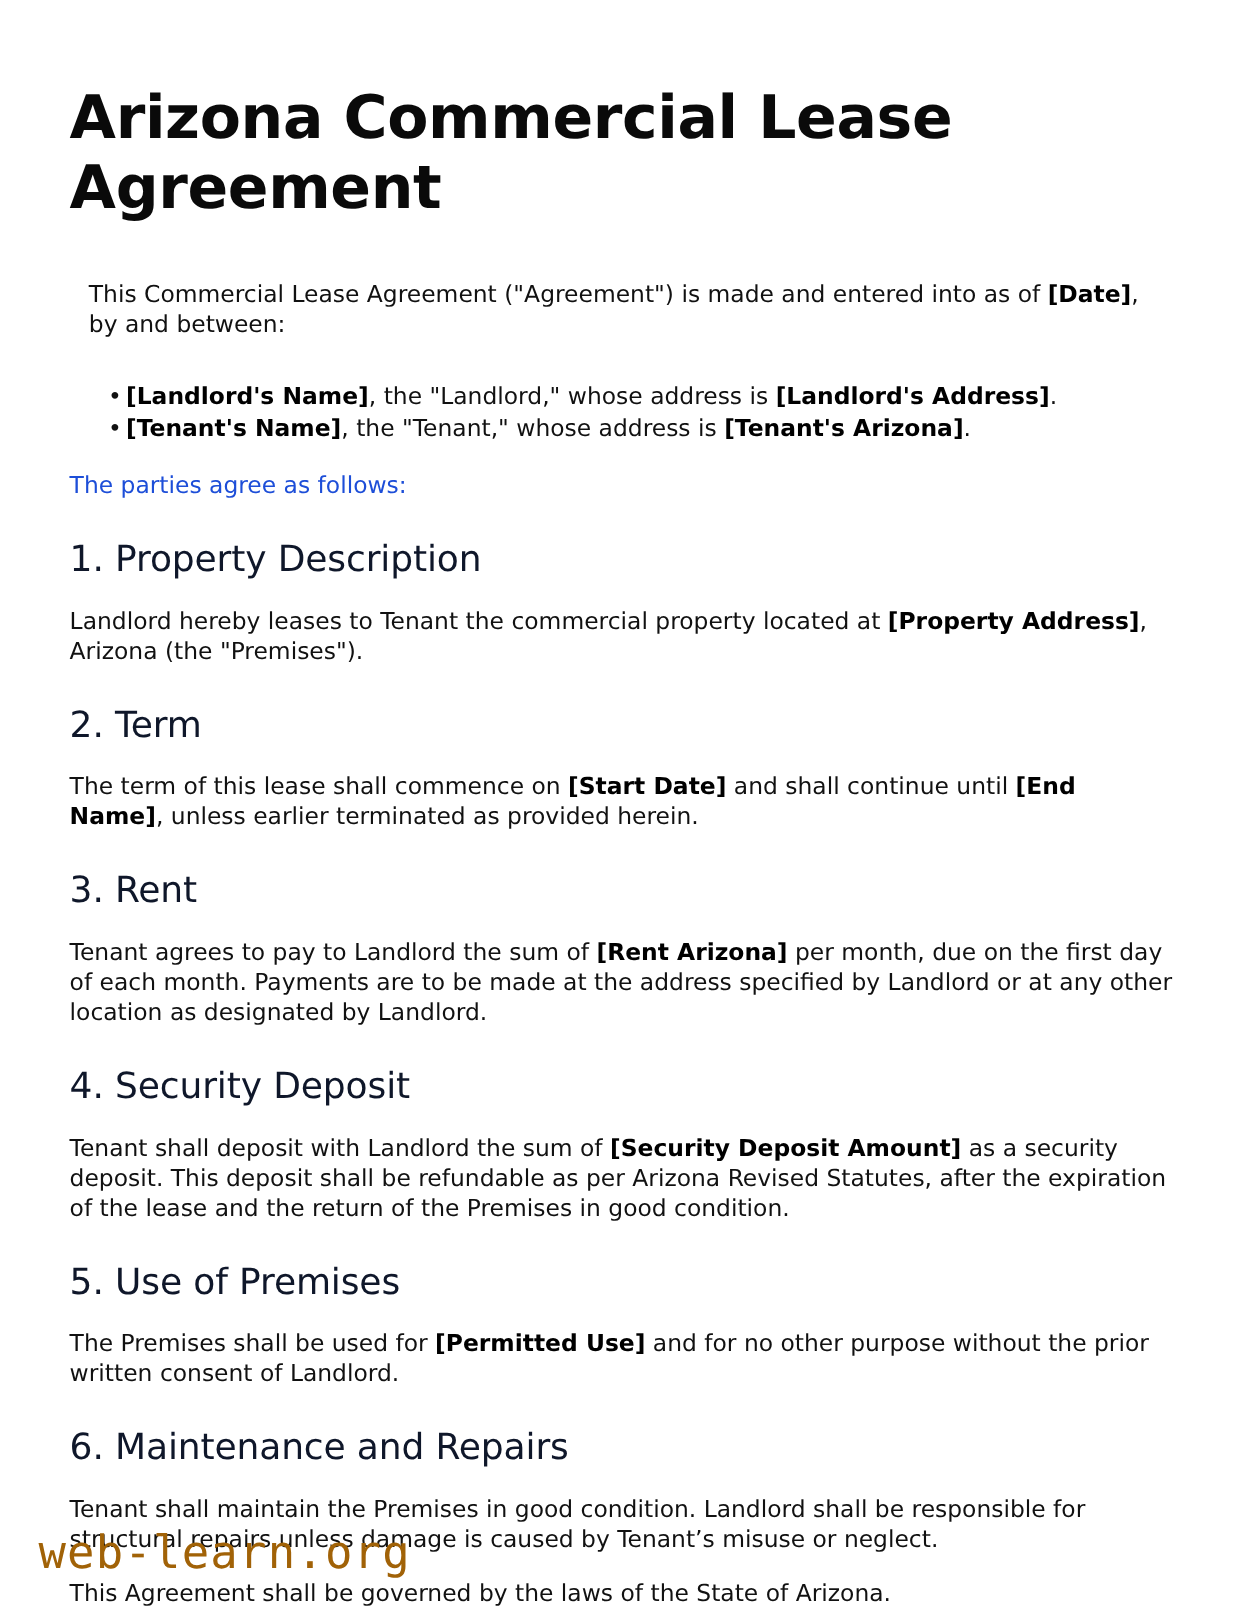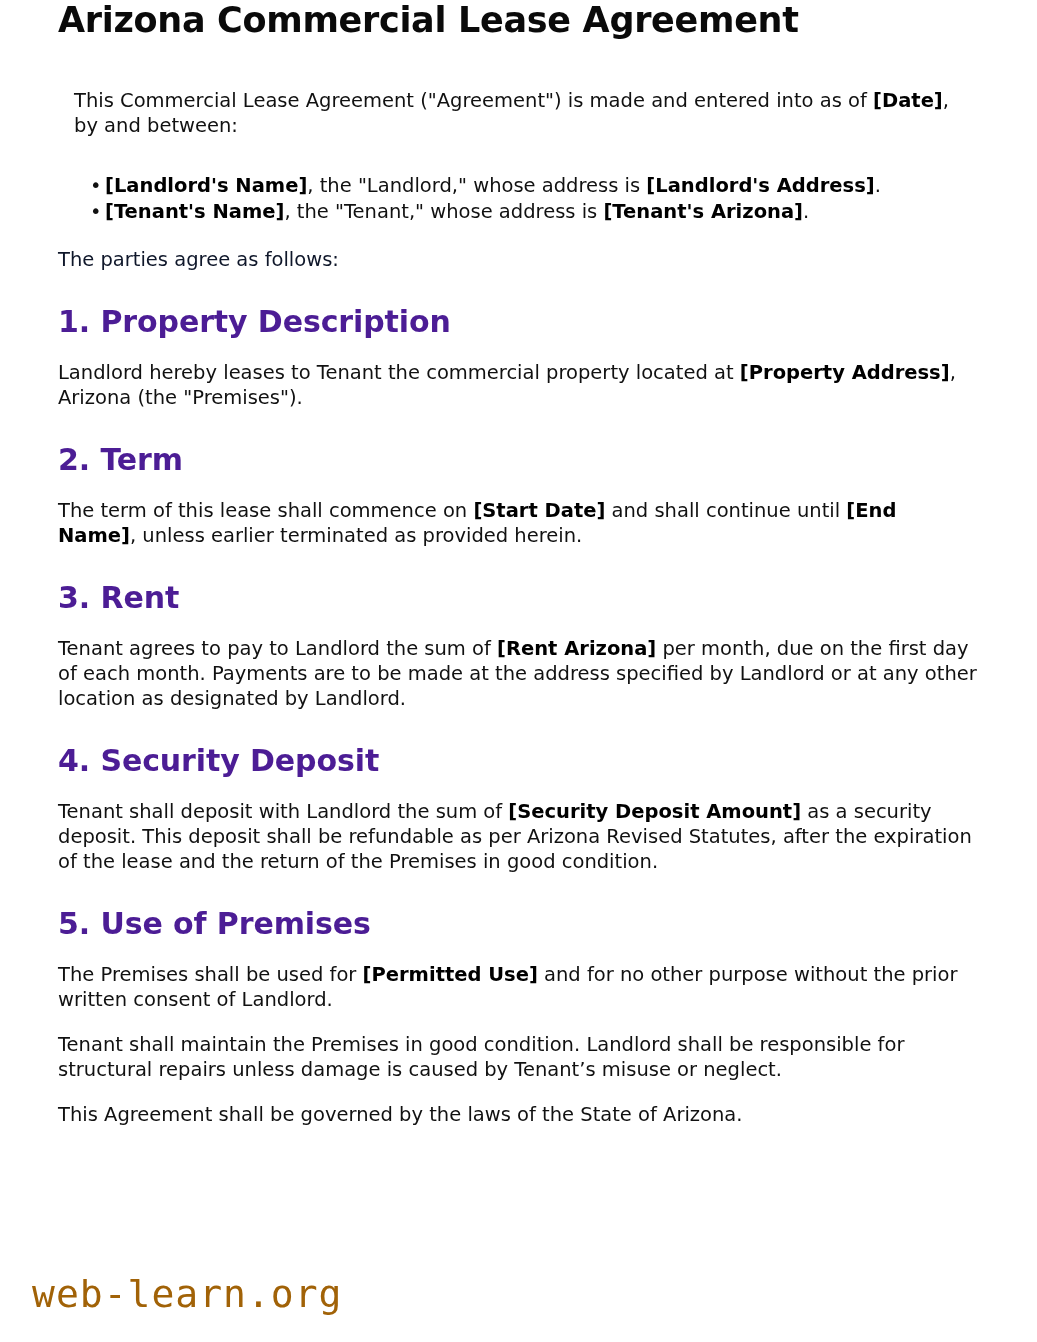--- a/index.html
+++ b/index.html
@@ -16,35 +16,36 @@
     font-family: "DejaVu Sans", "Liberation Sans", sans-serif;
     color: #000000;
   }
   .content {
     position: absolute;
     left: 58px;
     top: 0;
     width: 920px;
   }
   h1.doc-title {
-    font-size: 35px;
+    font-size: 50px;
     font-weight: bold;
     letter-spacing: -0.3px;
     line-height: 1.15;
     margin: 0;
+    padding-top: 70px;
     color: #0a0a0a;
   }
   h2.section-heading {
     font-size: 30px;
-    font-weight: bold;
+    font-weight: normal;
     line-height: 1.2;
     margin: 0;
     padding-top: 32px;
     padding-bottom: 0;
-    color: #4c1d95;
+    color: #0f172a;
     letter-spacing: -0.1px;
   }
   p.body-text {
     font-size: 19.5px;
     line-height: 25px;
     margin: 0;
     padding-top: 20px;
     color: #111111;
   }
   p.intro-text {
@@ -52,21 +53,21 @@
     line-height: 25px;
     margin: 16px;
     padding-top: 32px;
     color: #111111;
   }
   p.parties-text {
     font-size: 19.5px;
     line-height: 25px;
     margin: 0;
     padding-top: 22px;
-    color: #0f172a;
+    color: #1d4ed8;
   }
   ul.parties-list {
     margin: 0;
     padding: 0;
     padding-top: 19px;
     list-style: none;
   }
   ul.parties-list li {
     font-size: 19.5px;
     line-height: 26px;
@@ -120,20 +121,21 @@
 
     <h2 class="section-heading">3. Rent</h2>
     <p class="body-text"><span>Tenant agrees to pay to Landlord the sum of </span><b>[Rent Arizona]</b><span> per month, due on the first day of each month. Payments are to be made at the address specified by Landlord or at any other location as designated by Landlord.</span></p>
 
     <h2 class="section-heading">4. Security Deposit</h2>
     <p class="body-text"><span>Tenant shall deposit with Landlord the sum of </span><b>[Security Deposit Amount]</b><span> as a security deposit. This deposit shall be refundable as per Arizona Revised Statutes, after the expiration of the lease and the return of the Premises in good condition.</span></p>
 
     <h2 class="section-heading">5. Use of Premises</h2>
     <p class="body-text"><span>The Premises shall be used for </span><b>[Permitted Use]</b><span> and for no other purpose without the prior written consent of Landlord.</span></p>
 
+    <h2 class="section-heading">6. Maintenance and Repairs</h2>
     <p class="body-text">Tenant shall maintain the Premises in good condition. Landlord shall be responsible for structural repairs unless damage is caused by Tenant’s misuse or neglect.</p>
 
     <p class="body-text">This Agreement shall be governed by the laws of the State of Arizona.</p>
 
   </div>
 
   <div class="watermark">web-learn.org</div>
 </div>
 
 </body></html>

